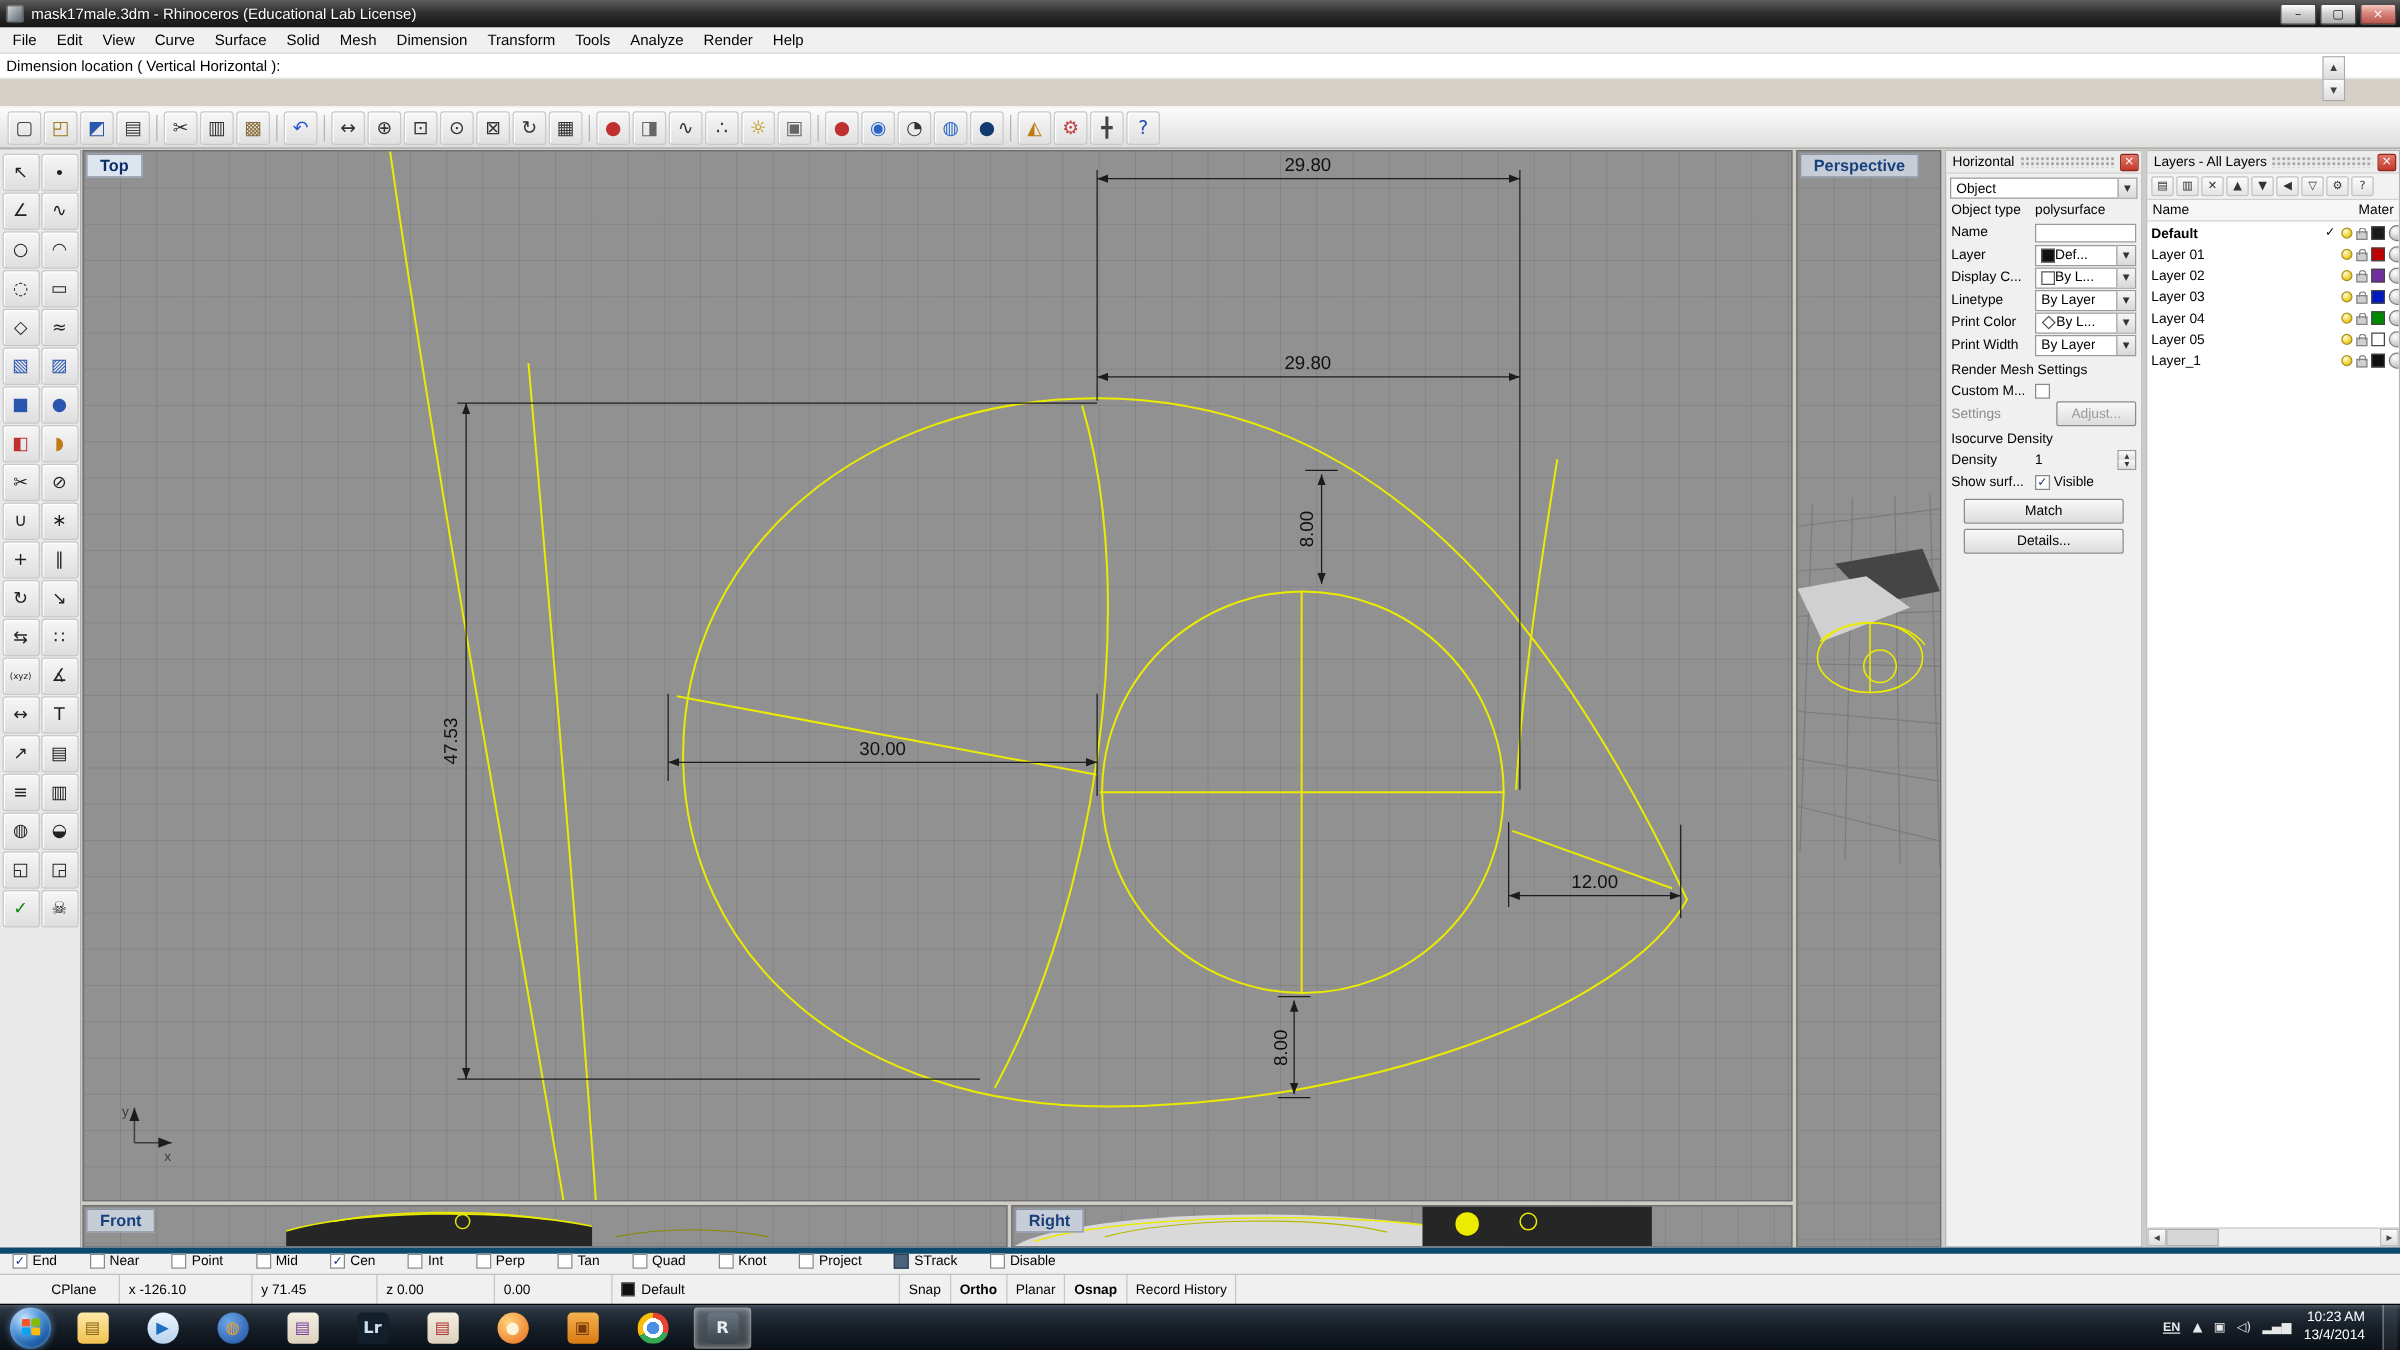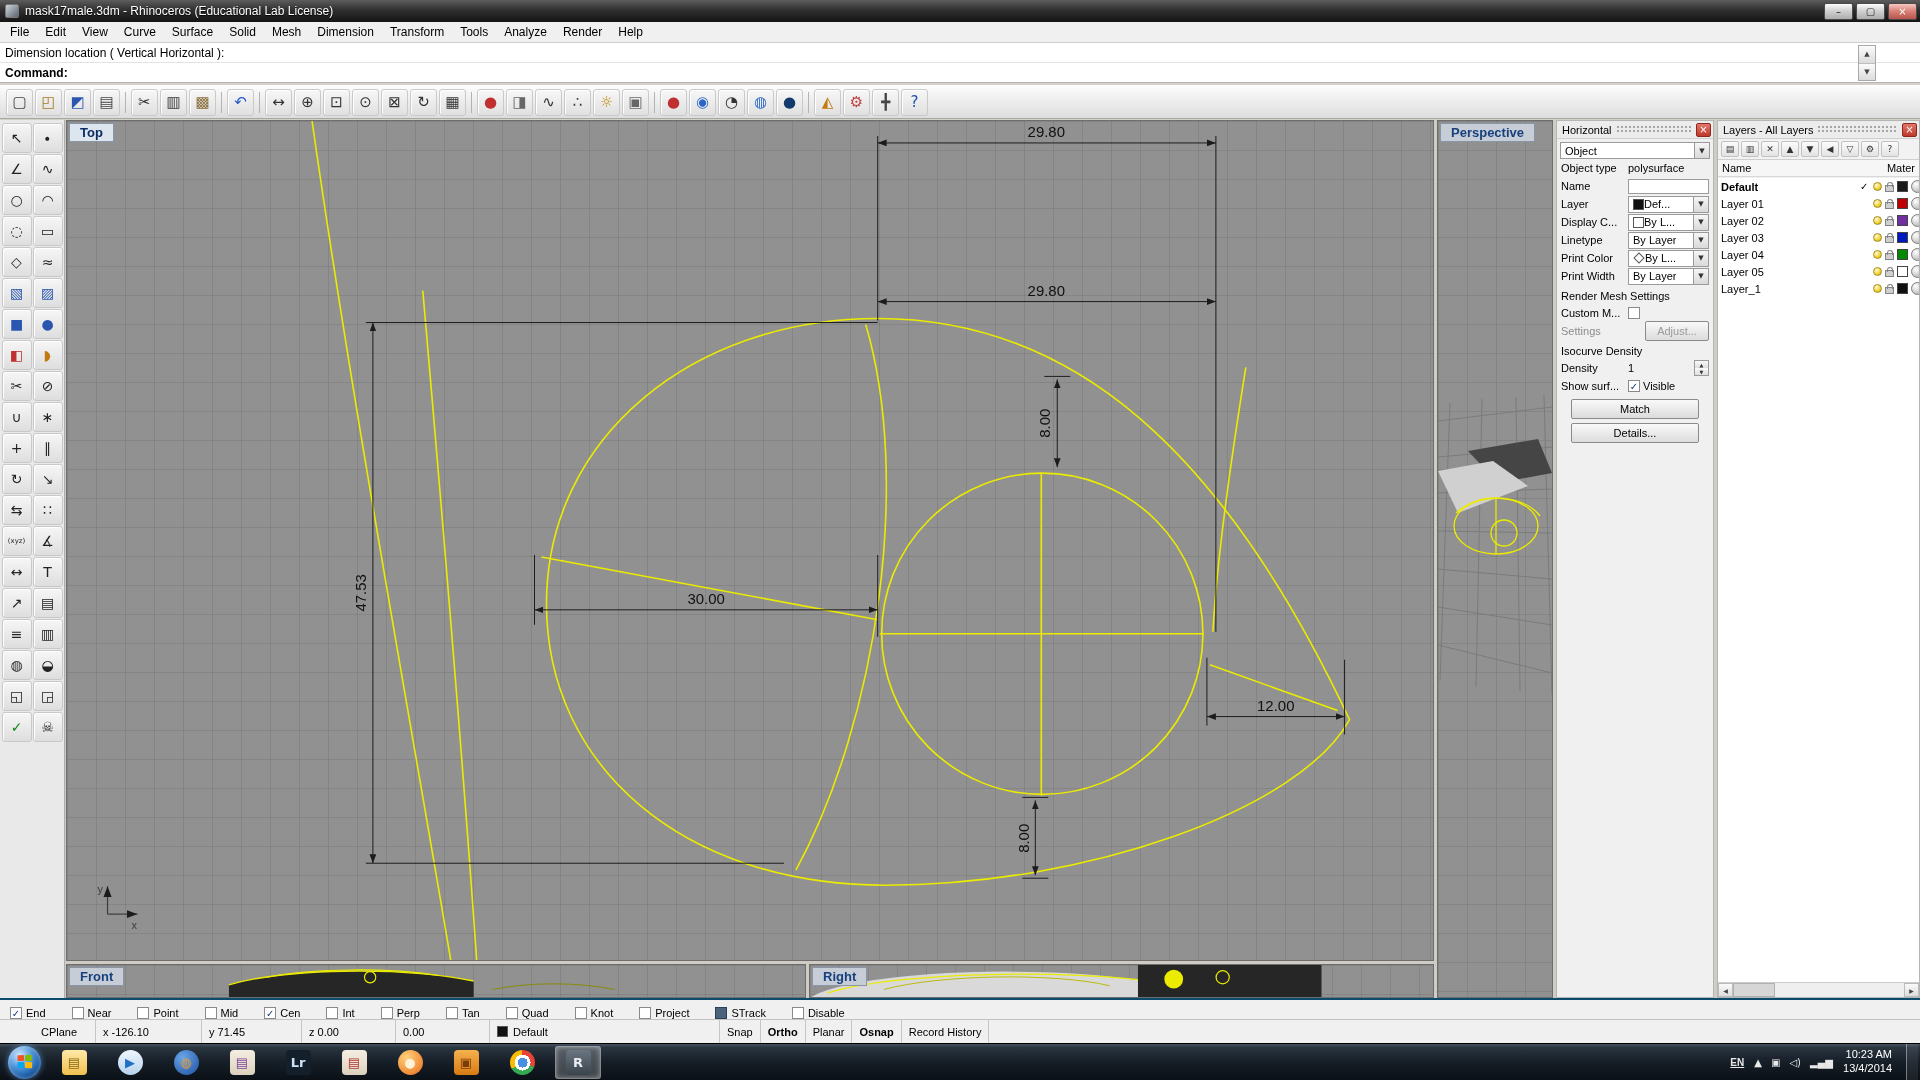--- a/index.html
+++ b/index.html
@@ -137,21 +137,21 @@
   .lscroll { position:absolute; left:0; right:0; bottom:0; height:15px; background:#efefef;
     border-top:1px solid #ccc; display:flex; align-items:stretch; }
   .lsbtn { width:15px; background:linear-gradient(#fafafa,#ddd); border:1px solid #bbb;
     display:flex; align-items:center; justify-content:center; }
   .lsbtn::after { font-size:6px; color:#444; font-family:"DejaVu Sans",sans-serif; }
   .lsbtn.left::after { content:"◀"; } .lsbtn.right::after { content:"▶"; }
   .lthumb { width:42px; background:#d6d6d6; border:1px solid #b0b0b0; }
 
   
   .osnapbar { position:absolute; left:0; top:998px; width:1920px; height:21px; background:#f0f0f0;
-    border-top:2px solid #0c4a6e; display:flex; align-items:flex-end; gap:26px; padding-left:10px; font-size:11px; }
+    border-top:5px solid #0c4a6e; display:flex; align-items:flex-start; gap:26px; padding-left:10px; font-size:11px; }
   .oitem { display:flex; align-items:center; gap:4px; }
   .statusbar { position:absolute; left:0; top:1019px; width:1920px; height:24px; background:#f0f0f0;
     border-top:1px solid #c2c2c2; display:flex; align-items:stretch; font-size:11px;padding-left:34px; }
   .scell { display:flex; align-items:center; padding:0 7px; border-right:1px solid #c6c6c6; gap:5px;
     white-space:nowrap; overflow:hidden; }
   .scell.pane.active { font-weight:bold; }
   .w-cplane{width:62px;} .w-x{width:106px;} .w-y{width:100px;} .w-z{width:94px;} .w-d{width:94px;}
   .w-layer{width:230px;}
 
   
@@ -205,23 +205,20 @@
       <span class="mitem">Dimension</span>
       <span class="mitem">Transform</span>
       <span class="mitem">Tools</span>
       <span class="mitem">Analyze</span>
       <span class="mitem">Render</span>
       <span class="mitem">Help</span>
     </div>
 
   <div class="cmdhist">
     <span>Dimension location ( Vertical  Horizontal ):</span>
-  </div>
-  <div class="cmdline">
-    <span class="prompt">Command:</span>
   </div>
   <div class="cmdscroll">
     <div class="scbtn up"></div>
     <div class="scbtn down"></div>
   </div>
 
   <div class="toolbar">
 
       <div class="tbtn">
         <span class="glyph" style="color: rgb(68, 68, 68);">▢</span>

